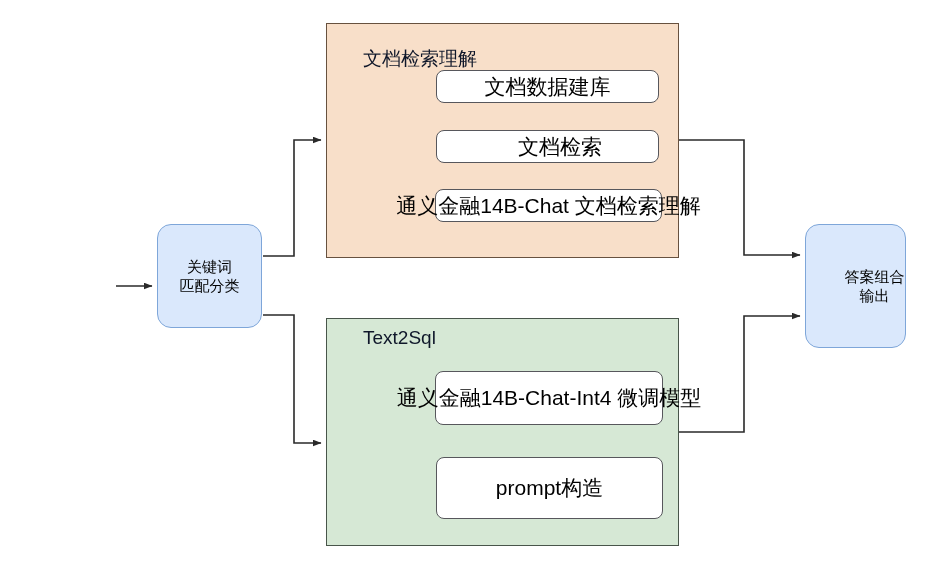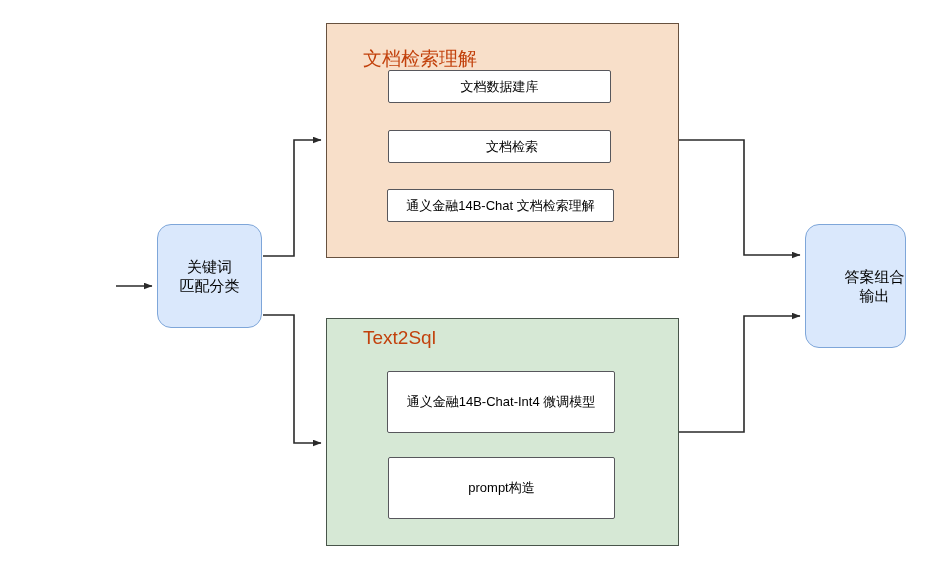--- a/index.html
+++ b/index.html
@@ -39,36 +39,37 @@
     background: #f8dfc9;
     border: 1.6px solid #67513f;
   }
   .panel-green {
     background: #d6e8d5;
     border: 1.6px solid #48554a;
   }
   .panel-title {
     position: absolute;
     font-size: 19px;
-    color: #c2410c;
+    color: #0f172a;
     white-space: nowrap;
   }
   .inner-box {
     position: absolute;
     box-sizing: border-box;
     background: #ffffff;
     border: 1.4px solid #57575c;
-    border-radius: 2px;
+    border-radius: 8px;
     display: flex;
     align-items: center;
     justify-content: center;
     text-align: center;
-    font-size: 13px;
+    font-size: 21px;
     color: #000000;
     white-space: nowrap;
+    margin-left: 48px;
   }
   svg.edges {
     position: absolute;
     left: 0;
     top: 0;
     width: 932px;
     height: 566px;
     pointer-events: none;
   }
   svg.edges path {
@@ -118,21 +119,21 @@
   <div class="inner-box" style="left:388px; top:130px; width:223px; height:33px;padding-left:25px;">
     <span>文档检索</span>
   </div>
   <div class="inner-box" style="left:387px; top:189px; width:227px; height:33px;">
     <span>通义金融14B-Chat 文档检索理解</span>
   </div>
 
   <div class="panel panel-green" style="left:326px; top:318px; width:353px; height:228px;">
     <div class="panel-title" style="left:36px; top:8px;">Text2Sql</div>
   </div>
-  <div class="inner-box" style="left:387px; top:371px; width:228px; height:62px;">
+  <div class="inner-box" style="left:387px; top:371px; width:228px; height:54px;">
     <span>通义金融14B-Chat-Int4 微调模型</span>
   </div>
   <div class="inner-box" style="left:388px; top:457px; width:227px; height:62px;">
     <span>prompt构造</span>
   </div>
 
   <div class="node blue-node" style="left:805px; top:224px; width:101px; height:124px;padding-left:38px;">
     <span>答案组合输出</span>
   </div>
 

